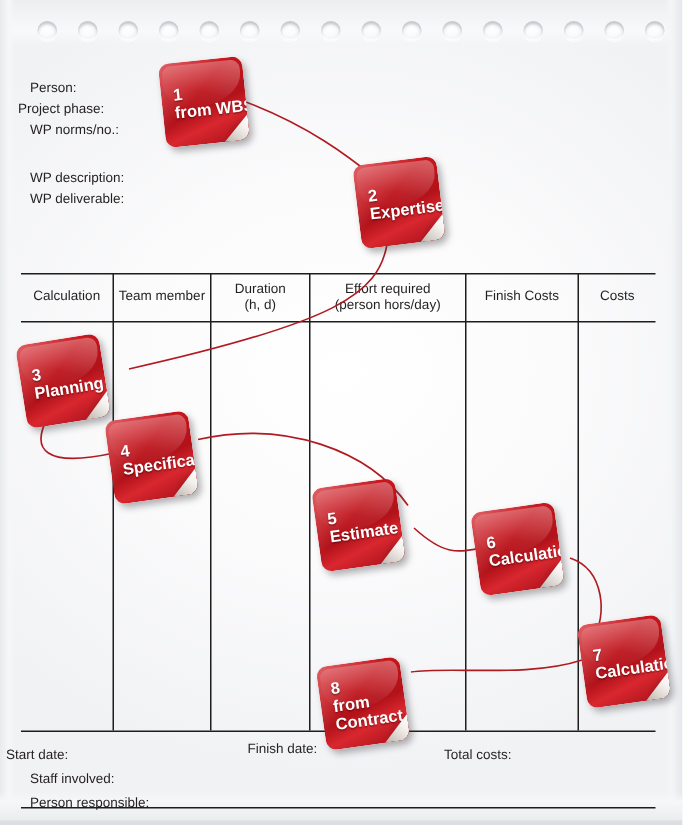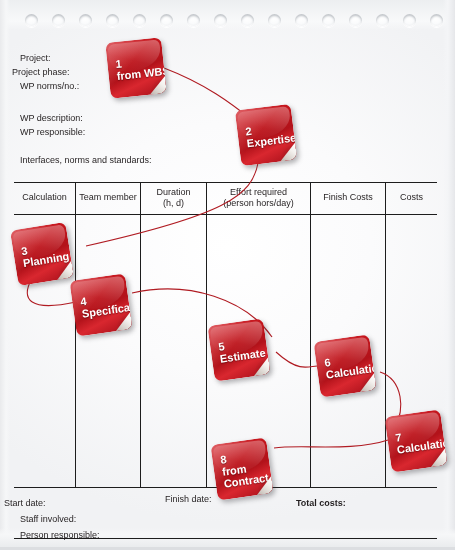--- a/index.html
+++ b/index.html
@@ -91,27 +91,26 @@
       <div class="hole" style="left: 241px;"></div>
       <div class="hole" style="left: 268px;"></div>
       <div class="hole" style="left: 295px;"></div>
       <div class="hole" style="left: 322px;"></div>
       <div class="hole" style="left: 349px;"></div>
       <div class="hole" style="left: 376px;"></div>
       <div class="hole" style="left: 403px;"></div>
       <div class="hole" style="left: 430px;"></div>
     </div>
 
-  <div class="lbl" style="left:20px;top:52px;">Project:</div>
+  <div class="lbl" style="left:20px;top:52px;">Person:</div>
   <div class="lbl" style="left:12px;top:66px;">Project phase:</div>
   <div class="lbl" style="left:20px;top:80px;">WP norms/no.:</div>
 
   <div class="lbl" style="left:20px;top:112px;">WP description:</div>
-  <div class="lbl" style="left:20px;top:126px;">WP responsible:</div>
-  <div class="lbl" style="left:20px;top:154px;">Interfaces, norms and standards:</div>
+  <div class="lbl" style="left:20px;top:126px;">WP deliverable:</div>
 
   <div class="rule hrule" style="left:14px;top:182px;width:423px;"></div>
   <div class="rule hrule" style="left:14px;top:214px;width:423px;"></div>
   <div class="rule hrule" style="left:14px;top:487px;width:423px;"></div>
   <div class="rule hrule" style="left:14px;top:538px;width:423px;"></div>
 
   <div class="rule vrule" style="left:75px;top:182px;height:305px;"></div>
   <div class="rule vrule" style="left:140px;top:182px;height:305px;"></div>
   <div class="rule vrule" style="left:206px;top:182px;height:305px;"></div>
   <div class="rule vrule" style="left:310px;top:182px;height:305px;"></div>
@@ -133,21 +132,21 @@
   </div>
   <div class="hdr" style="left:311px;top:192px;width:74px;">
     <span>Finish Costs</span>
   </div>
   <div class="hdr" style="left:386px;top:192px;width:51px;">
     <span>Costs</span>
   </div>
 
   <div class="lbl" style="left:4px;top:497px;">Start date:</div>
   <div class="lbl" style="left:165px;top:493px;">Finish date:</div>
-  <div class="lbl" style="left:296px;top:497px;font-weight:bold;">Total costs:</div>
+  <div class="lbl" style="left:296px;top:497px;">Total costs:</div>
   <div class="lbl" style="left:20px;top:513px;">Staff involved:</div>
   <div class="lbl" style="left:20px;top:529px;">Person responsible:</div>
 
   <svg id="connectors" viewBox="0 0 455 550">
     <g fill="none" stroke="#b01b22" stroke-width="1.1">
       <path d="M164,68 C206,84 232,104 252,120"></path>
       <path d="M258,163 C252,196 224,215 86,246"></path>
       <path d="M32,278 C20,300 30,312 76,302"></path>
       <path d="M132,293 C190,280 246,300 272,337"></path>
       <path d="M276,352 C298,372 306,368 328,364"></path>

